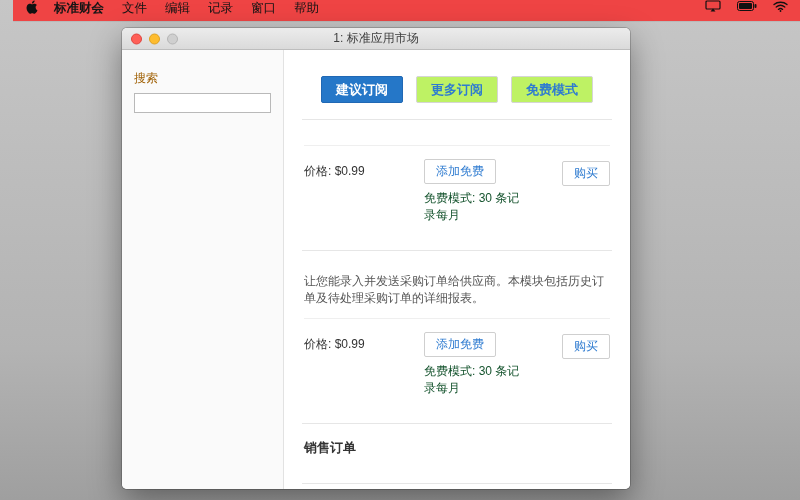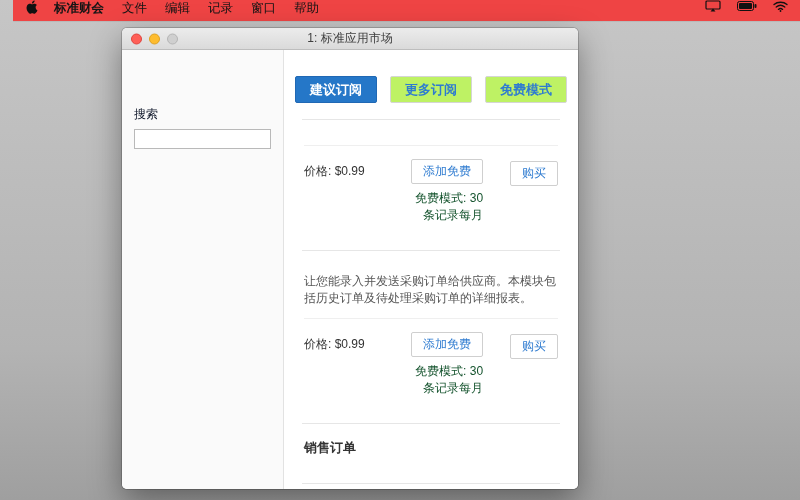--- a/index.html
+++ b/index.html
@@ -18,21 +18,21 @@
     font-size:12.5px; color:#151515;
   }
   .apple-logo { width:13px; height:14px; margin-right:16px; display:flex; align-items:center; }
   .menu-app { font-weight:bold; margin-right:18px; }
   .menu-item { margin-right:18px; }
   .menubar-right { margin-left:auto; display:flex; align-items:center; gap:16px; }
   .status-icon { display:flex; align-items:center; }
 
   
   .window {
-    position:absolute; left:122px; top:28px; width:456px; height:461px;
+    position:absolute; left:122px; top:28px; width:508px; height:461px;
     background:#fff; border-radius:5px;
     box-shadow:0 12px 32px rgba(0,0,0,.40), 0 0 0 1px rgba(0,0,0,.18);
     overflow:hidden; display:flex; flex-direction:column;
   }
   .titlebar {
     height:22px; flex:0 0 22px;
     background:linear-gradient(#ececec,#dadada);
     border-bottom:1px solid #bdbdbd;
     position:relative; display:flex; align-items:center; justify-content:center;
     font-size:12px; color:#3f3f3f;
@@ -43,21 +43,21 @@
   .light.min   { background:#febc2e; border:1px solid #dea123; }
   .light.zoom  { background:#cfcfcf; border:1px solid #b5b5b5; }
 
   .window-body { flex:1; display:flex; overflow:hidden; }
 
   
   .sidebar {
     width:162px; flex:0 0 162px; background:#fafafa;
     border-right:1px solid #e2e2e2; padding:20px 12px 0 12px;
   }
-  .search-label { color:#0f172a; font-size:12px; margin-bottom:6px;margin-top:36px; }
+  .search-label { color:#a16207; font-size:12px; margin-bottom:6px; }
   .search-input {
     width:100%; height:20px; border:1px solid #b9b9b9; background:#fff;
     font-size:12px; padding:0 4px; outline:none;
   }
 
   
   .main { flex:1; background:#fff; padding:0 18px; overflow:hidden; }
   .tabs { display:flex; justify-content:center; gap:13px; margin-top:26px; padding-bottom:16px; }
   .tab {
     height:27px; padding:0 14px; font-size:13px; font-weight:bold;
@@ -66,21 +66,21 @@
   }
   .tab.active { background:#2577c8; border-color:#2068b4; color:#fff; }
 
   .modules { border-top:1px solid #e6e6e6; }
   .module { padding:15px 2px 26px; border-bottom:1px solid #e6e6e6; }
   .module-title { font-size:13px; font-weight:bold; color:#333; }
   .module-desc { font-size:12px; color:#555; margin-top:7px; line-height:1.45; }
   .module-sep { border:none; border-top:1px solid #efefef; margin:10px 0 0 0; }
   .price-row { display:flex; align-items:flex-start; margin-top:13px; }
   .price { font-size:12px; color:#333; width:120px; padding-top:4px; }
-  .free-col { flex:1; text-align:right; }
+  .free-col { flex:1; text-align:left; }
   .btn {
     display:inline-block; font-size:12px; color:#2e7bd0;
     border:1px solid #cfcfcf; background:#fff; padding:3px 11px;
     border-radius:2px; cursor:pointer; white-space:nowrap;
   }
   .free-caption { font-size:12px; color:#14532d; margin-top:6px; }
   .buy-col { width:84px; text-align:right; padding-top:2px; }
 </style>
 </head>
 <body>

